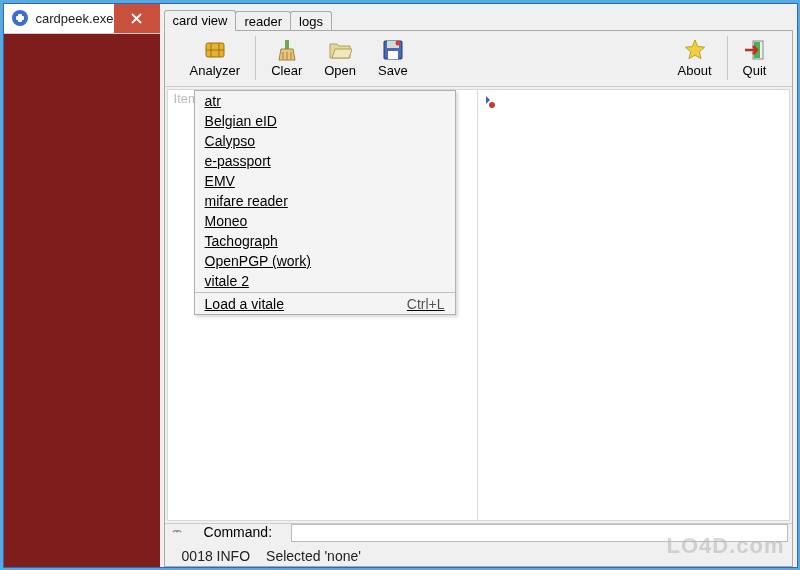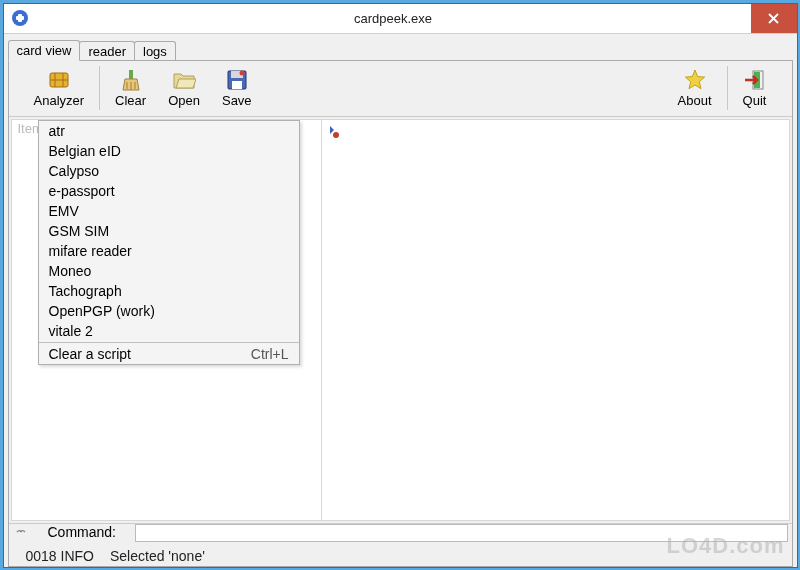--- a/index.html
+++ b/index.html
@@ -1,21 +1,21 @@
 <!DOCTYPE html>
 <html><head>
 <meta charset="utf-8">
 <style>
 * { box-sizing: border-box; margin: 0; padding: 0; }
 html, body { width: 800px; height: 570px; overflow: hidden; font-family: "Segoe UI", Tahoma, sans-serif; font-size: 13px; }
 body { background: #5aa8e0; display: flex; align-items: center; justify-content: center; }
 
 .window {
   width: 795px; height: 565px; background: #7f1d1d; border: 1px solid #2a6ab8; position: relative;
-  display: flex; flex-direction: column;
+  display: flex; flex-direction: row;
 }
 
 .titlebar {
   height: 30px; background: #fff; display: flex; align-items: center;
   border-bottom: 1px solid #d0d0d0;
 }
 .titlebar .app-icon { width: 16px; height: 16px; margin: 0 8px; border-radius: 50%; background: #3a6ed0; display: flex; align-items: center; justify-content: center; }
 .titlebar .app-icon svg { width: 10px; height: 10px; }
 .titlebar .title { flex: 1; text-align: center; color: #222; font-size: 13px; font-weight: 400; }
 .titlebar .win-btns { display: flex; height: 100%; }
@@ -44,21 +44,21 @@
 .content { flex: 1; background: #fff; border: 1px solid #d8d8d8; margin: 2px; display: flex; position: relative; overflow: hidden; }
 .left-pane { width: 310px; border-right: 1px solid #d8d8d8; position: relative; }
 .column-headers { height: 20px; font-size: 13px; color: #bbb; padding: 1px 6px; display: flex; gap: 6px; }
 .right-pane { flex: 1; padding: 4px; }
 
 .menu-popup {
   position: absolute; top: 0; left: 26px; width: 262px; background: #f4f4f4;
   border: 1px solid #b0b0b0; box-shadow: 2px 2px 3px rgba(0,0,0,0.15);
   z-index: 10;
 }
-.menu-item { padding: 2px 10px; font-size: 14px; cursor: pointer; display: flex; justify-content: space-between; }
+.menu-item { padding: 2px 10px; font-size: 14px; cursor: pointer; display: flex; justify-content: space-between; text-decoration: underline; }
 .menu-sep { height: 1px; background: #c0c0c0; margin: 1px 0; }
 .menu-shortcut { color: #555; }
 
 .bottom-area { border-top: 1px solid #ccc; background: #f0f0f0; }
 .cmd-row { display: flex; align-items: flex-start; height: 22px; padding: 0 4px; gap: 19px; }
 .cmd-icon { width: 16px; height: 16px; color: #888; display:flex; align-items:center; justify-content:center;}
 .cmd-label { font-size: 14px; }
 .cmd-input { flex: 1; height: 18px; border: 1px solid #bbb; background: #fff; padding: 0 3px; font-family: inherit; font-size: 13px; }
 .status-row { height: 20px; padding: 0 6px; font-size: 14px; color: #222; display: flex; align-items: center; gap: 16px; margin-left: 11px; }
 
@@ -180,40 +180,37 @@
             <div class="menu-item">
                 <span>Calypso</span>
               </div>
             <div class="menu-item">
                 <span>e-passport</span>
               </div>
             <div class="menu-item">
                 <span>EMV</span>
               </div>
             <div class="menu-item">
-                <span>GSM SIM</span>
-              </div>
-            <div class="menu-item">
                 <span>mifare reader</span>
               </div>
             <div class="menu-item">
                 <span>Moneo</span>
               </div>
             <div class="menu-item">
                 <span>Tachograph</span>
               </div>
             <div class="menu-item">
                 <span>OpenPGP (work)</span>
               </div>
             <div class="menu-item">
                 <span>vitale 2</span>
               </div>
             <div class="menu-sep"></div>
             <div class="menu-item">
-              <span>Clear a script</span>
+              <span>Load a vitale</span>
               <span class="menu-shortcut">Ctrl+L</span>
             </div>
           </div>
         </div>
         <div class="right-pane">
           <span>
             <svg width="16" height="16" viewBox="0 0 16 16">
                 <path d="M4 2 L8 6 L4 10 Z" fill="#4060c0"></path>
                 <circle cx="10" cy="11" r="3" fill="#c04030"></circle>
               </svg>

